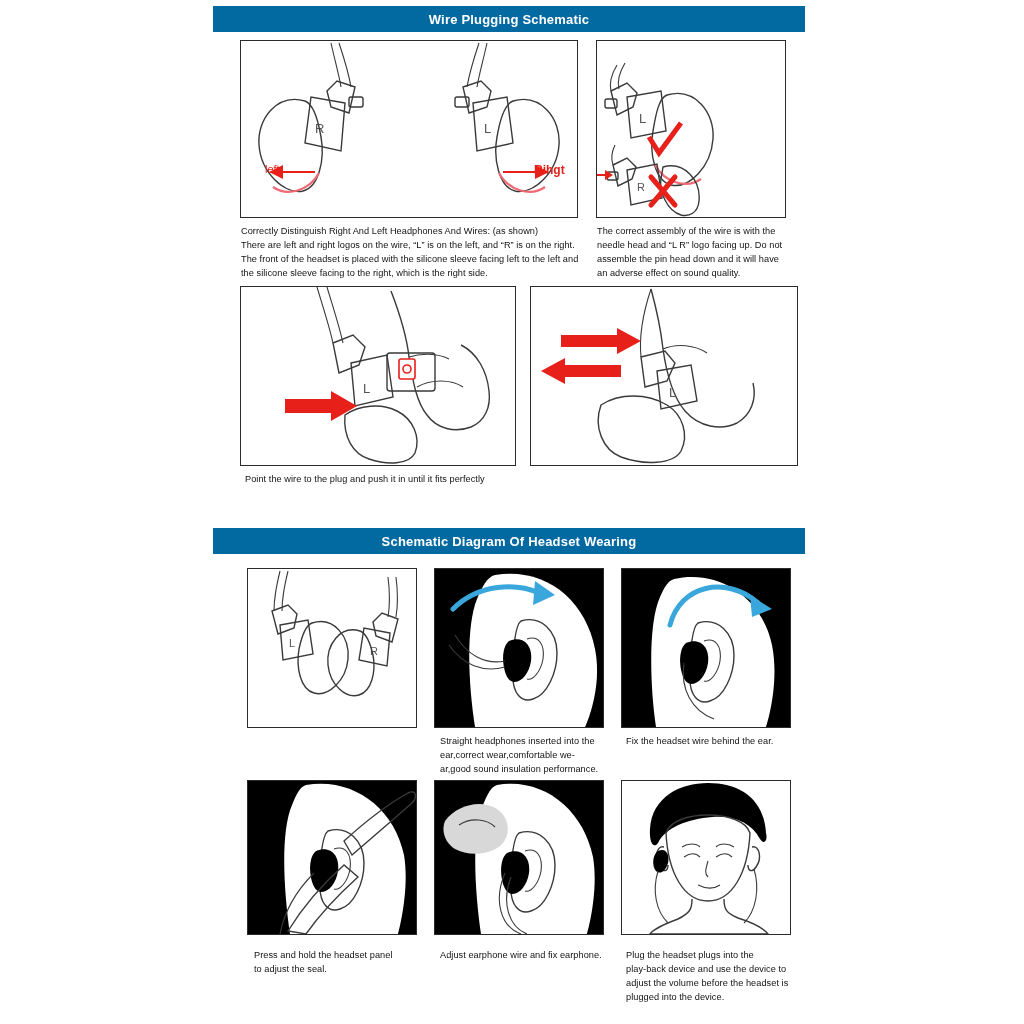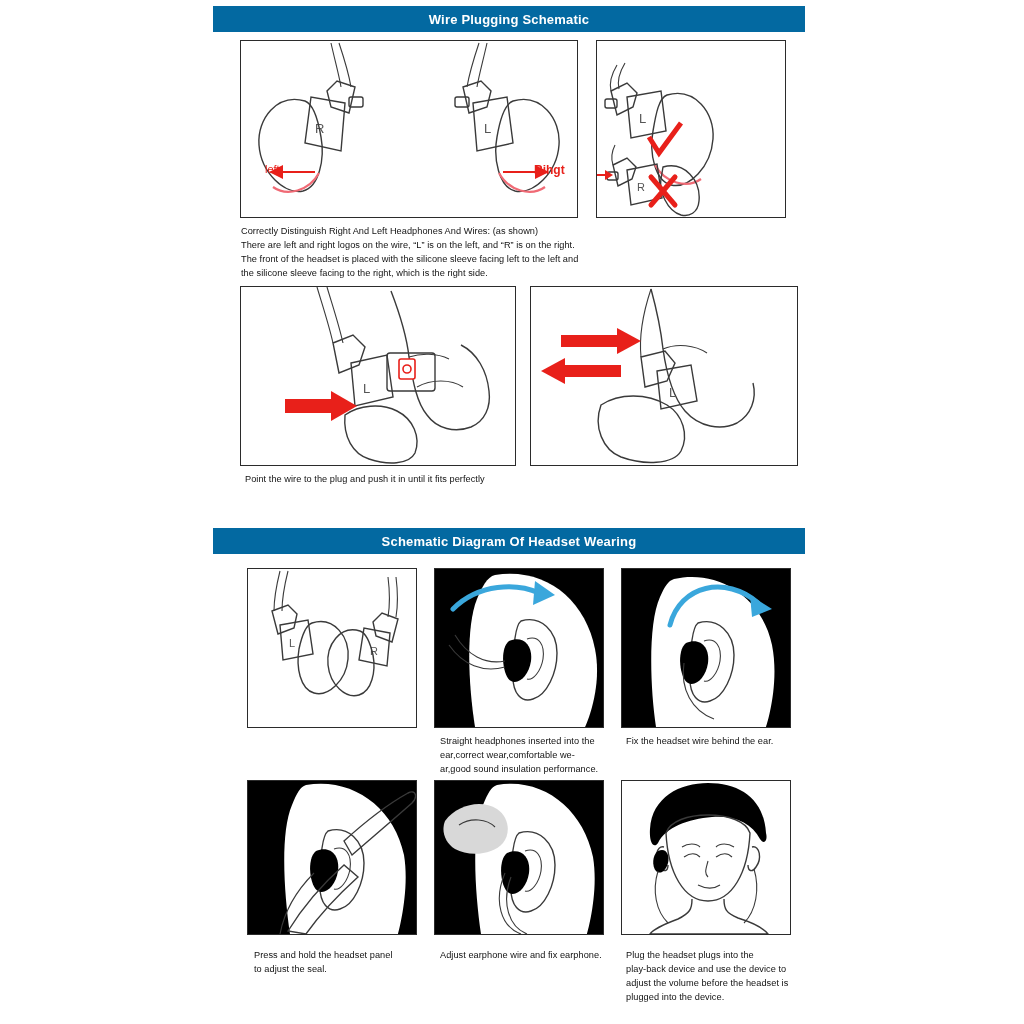--- a/index.html
+++ b/index.html
@@ -132,20 +132,24 @@
         <line x1="54" y1="136" x2="78" y2="164"></line>
         <line x1="78" y1="136" x2="54" y2="164"></line>
       </g>
 
       <g>
         <line class="redline" x1="0" y1="134" x2="8" y2="134"></line>
         <polygon class="redfill" points="8,129 16,134 8,139"></polygon>
       </g>
     </svg>
   </div>
+  <div class="cap" style="left:597px;top:224px;width:192px;white-space:pre-line;">The correct assembly of the wire is with the
+needle head and “L R” logo facing up. Do not
+assemble the pin head down and it will have
+an adverse effect on sound quality.</div>
 
   <div class="panel" id="p3" style="left:240px;top:286px;width:276px;height:180px;">
     <svg width="274" height="178" viewBox="0 0 274 178">
 
       <path class="ln" d="M150 4 C 160 30 166 52 168 70 C 172 96 176 116 186 128 C 196 142 214 146 230 140 C 244 134 250 120 248 104 C 246 84 236 66 220 58"></path>
       <path class="ln2" d="M168 70 C 180 66 196 66 208 72"></path>
       <path class="ln2" d="M176 100 C 190 92 210 92 222 100"></path>
       <path class="ln" d="M104 128 C 118 118 140 116 156 124 C 172 132 180 150 174 166 C 168 178 146 178 128 172 C 112 167 102 150 104 128 Z"></path>
 
       <path class="ln2" d="M76 0 C 82 20 88 38 92 56"></path>

